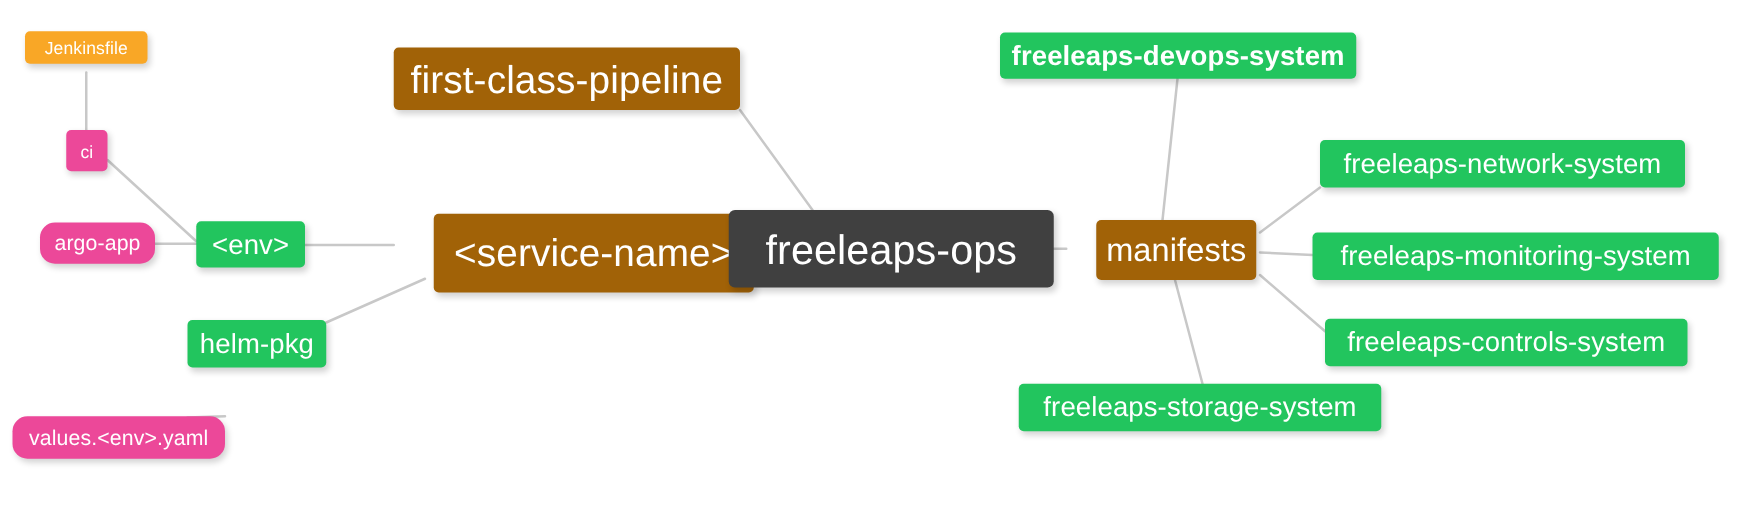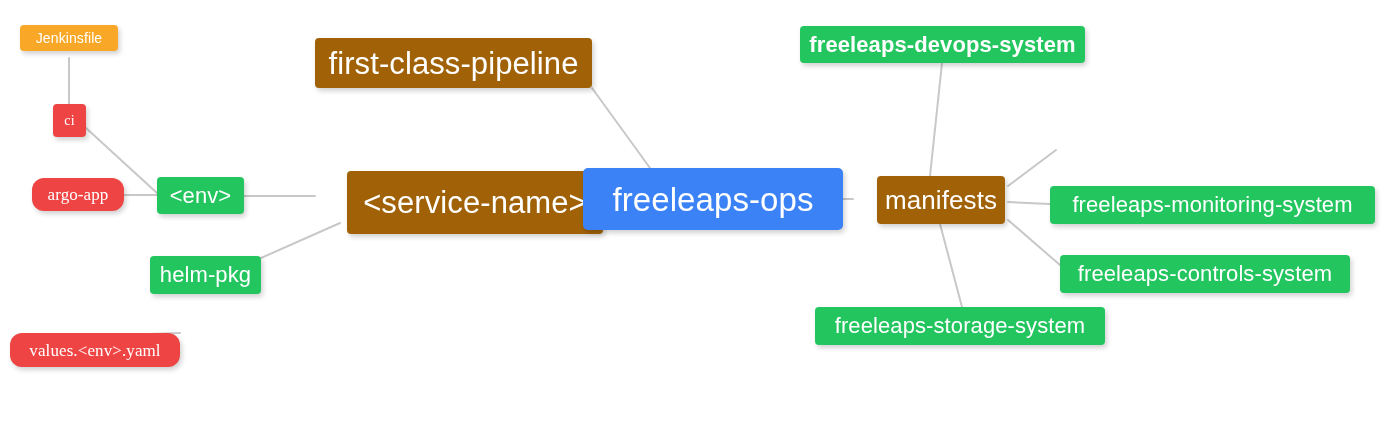--- a/index.html
+++ b/index.html
@@ -33,36 +33,35 @@
     justify-content: center;
     color: #ffffff;
     border-radius: 4px;
     white-space: nowrap;
     box-shadow: 2px 3px 5px rgba(0,0,0,0.18);
     line-height: 1;
     padding: 0 10px;
     letter-spacing: 0.1px;
   }
   .node-root {
-    background: #3b82f6;
+    background: #404040;
     font-size: 33px;
     border-radius: 5px;
   }
   .node-blue {
     background: #a16207;
   }
   .node-green {
     background: #22c55e;
   }
   .node-orange {
     background: #f9a726;
   }
   .node-red {
-    background: #ef4444;
-    font-family: Liberation Serif, serif;
+    background: #ec4899;
   }
   .sz-xl { font-size: 31px; }
   .sz-lg { font-size: 26px; }
   .sz-md { font-size: 22px; }
   .sz-sm { font-size: 17px; border-radius: 12px; }
   .sz-xs { font-size: 14px; }
 </style>
 </head>
 <body>
 
@@ -109,20 +108,23 @@
     </div>
     <div class="node node-root " style="left: 583px; top: 168px; width: 260px; height: 62px;">
       <span>freeleaps-ops</span>
     </div>
     <div class="node node-blue sz-lg" style="left: 853px; top: 176px; width: 128px; height: 48px; margin-left: 24px;">
       <span>manifests</span>
     </div>
     <div class="node node-green sz-md" style="left: 800px; top: 26px; width: 285px; height: 37px; font-weight: bold;">
       <span>freeleaps-devops-system</span>
     </div>
+    <div class="node node-green sz-md" style="left: 1056px; top: 112px; width: 292px; height: 38px;">
+      <span>freeleaps-network-system</span>
+    </div>
     <div class="node node-green sz-md" style="left: 1050px; top: 186px; width: 325px; height: 38px;">
       <span>freeleaps-monitoring-system</span>
     </div>
     <div class="node node-green sz-md" style="left: 1060px; top: 255px; width: 290px; height: 38px;">
       <span>freeleaps-controls-system</span>
     </div>
     <div class="node node-green sz-md" style="left: 815px; top: 307px; width: 290px; height: 38px;">
       <span>freeleaps-storage-system</span>
     </div>
   </div>

